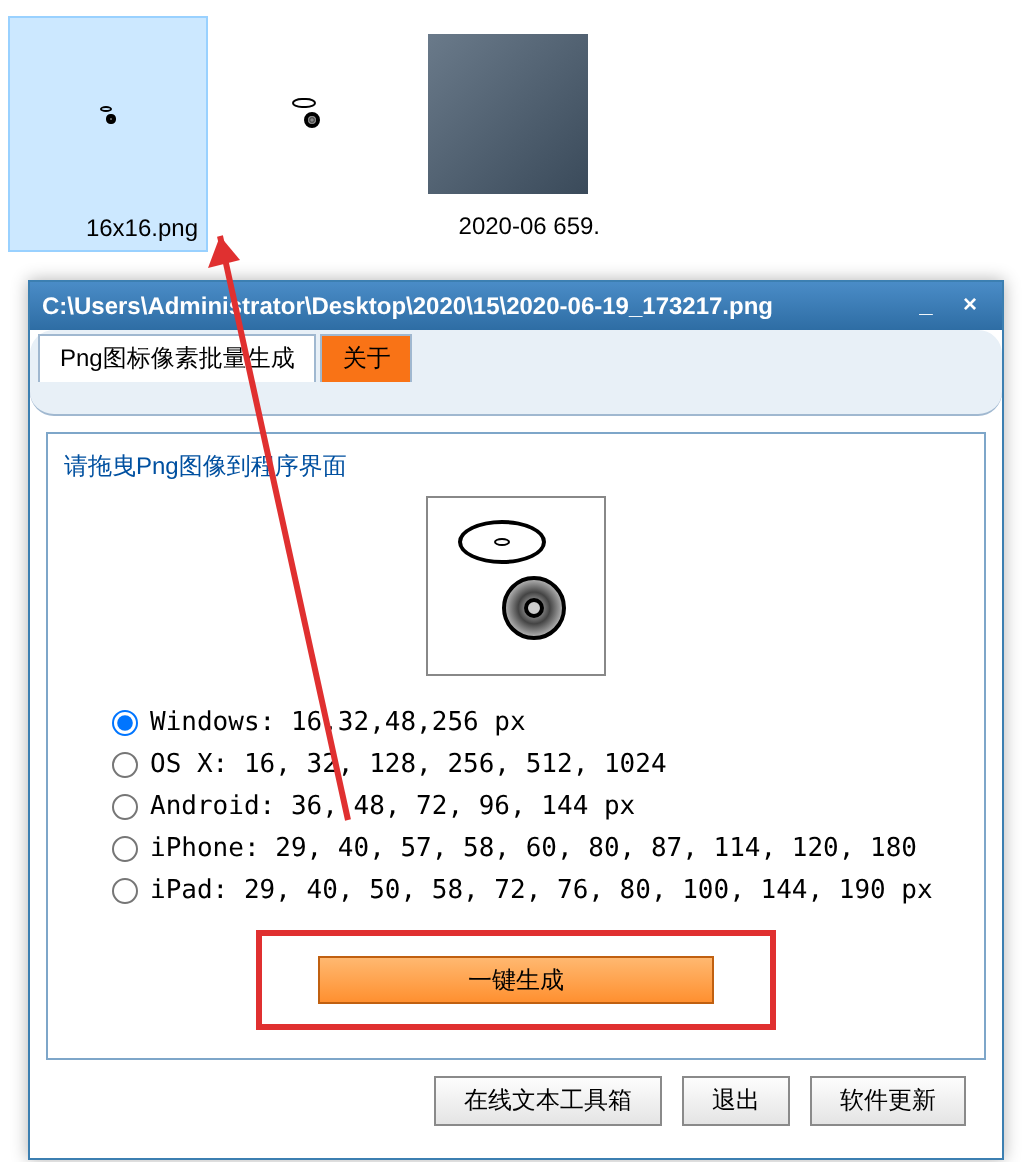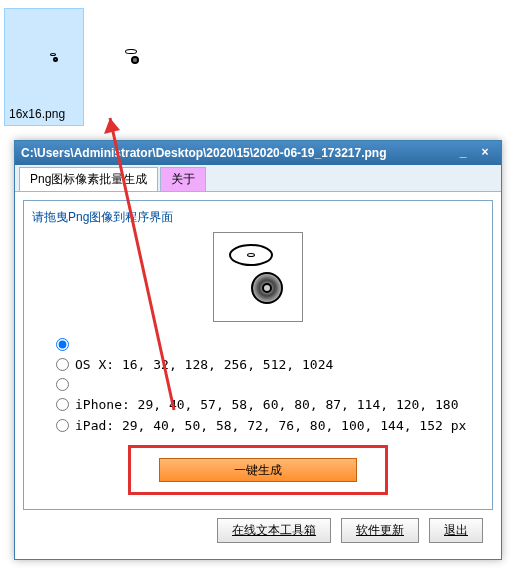--- a/index.html
+++ b/index.html
@@ -1,48 +1,48 @@
 <!DOCTYPE html>
 <html><head>
 <meta charset="utf-8">
 <style>
 * { box-sizing: border-box; margin: 0; padding: 0; }
 body { font-family: "Microsoft YaHei", Tahoma, sans-serif; font-size: 12px; background: #fff; width: 513px; height: 581px; position: relative; overflow: hidden; }
 
 .explorer-row { display: flex; gap: 0; padding: 8px 4px 0 4px; }
-.file-item { width: 80px; text-align: left; cursor: pointer; padding: 4px; }
+.file-item { width: 100px; text-align: right; cursor: pointer; padding: 4px; }
 .file-item.selected { background: #cce8ff; border: 1px solid #99d1ff; }
 .file-thumb { width: 90px; height: 90px; display: flex; align-items: center; justify-content: center; margin: 0 auto; }
 .file-name { margin-top: 4px; font-size: 12px; word-break: break-all; }
 
 .arrow-line { position: absolute; left: 0; top: 0; pointer-events: none; z-index: 100; }
 
 .dialog { position: absolute; left: 14px; top: 140px; width: 488px; border: 1px solid #3c7fb1; background: #fff; box-shadow: 0 0 8px rgba(0,0,0,0.3); }
 .titlebar { background: linear-gradient(#4a8cc7, #2e6da4); color: #fff; padding: 4px 6px; display: flex; align-items: center; font-size: 12px; }
 .titlebar-text { flex: 1; font-weight: bold; }
 .titlebar-btn { width: 20px; height: 16px; margin-left: 2px; text-align: center; cursor: pointer; color: #fff; font-weight: bold; line-height: 14px; }
 
-.tabs { display: flex; background: #e8f0f7; border-bottom: 1px solid #a0b8d0; padding: 2px 0 0 4px; }
+.tabs { display: flex; background: #e8f0f7; border-bottom: 1px solid #a0b8d0; padding: 2px 0 16px 4px; border-radius: 12px; }
 .tab { padding: 3px 10px; border: 1px solid #a0b8d0; border-bottom: none; background: #fff; margin-right: 2px; cursor: pointer; font-size: 12px; }
-.tab.inactive { background: #f0abfc; }
+.tab.inactive { background: #f97316; }
 
 .content { padding: 8px; }
 .group { border: 1px solid #7ea6c9; padding: 8px; position: relative; }
 .group-title { color: #0050a0; font-size: 12px; margin-bottom: 6px; }
 
 .preview-box { width: 90px; height: 90px; border: 1px solid #888; margin: 4px auto 16px auto; display: flex; align-items: center; justify-content: center; background: #fff; }
 
 .radio-list { margin-left: 24px; }
 .radio-row { display: flex; align-items: center; margin: 6px 0; font-family: "SimSun", monospace; font-size: 13px; }
 .radio-row input[type=radio] { margin-right: 6px; }
 
 .gen-wrap { border: 3px solid #e03030; padding: 10px 28px; margin: 12px auto 6px auto; width: 260px; }
 .gen-btn { width: 100%; height: 24px; background: linear-gradient(#ffb870, #ff9030); border: 1px solid #c06010; cursor: pointer; font-size: 12px; }
 
-.footer-btns { display: flex; justify-content: flex-end; gap: 10px; padding: 8px 10px; text-decoration: underline; }
+.footer-btns { display: flex; justify-content: flex-end; gap: 10px; padding: 8px 10px; }
 .footer-btns button { padding: 3px 14px; font-size: 12px; background: linear-gradient(#fdfdfd,#e4e4e4); border: 1px solid #8a8a8a; cursor: pointer; }
 
 .cd-icon { position: relative; }
 .cd-ellipse { border: 2px solid #000; border-radius: 50%; position: absolute; }
 .speaker { border: 2px solid #000; border-radius: 50%; background: radial-gradient(circle, #888 20%, #444 40%, #aaa 70%); position: absolute; }
 </style>
 </head>
 <body>
 
 <div class="explorer-row" id="file-row">
@@ -55,20 +55,26 @@
       </div>
       <div class="file-name">16x16.png</div>
     </div>
     <div class="file-item">
       <div class="file-thumb">
         <div class="cd-icon" style="width:18px;height:18px;">
           <div class="cd-ellipse" style="width:11.16px;height:5.58px;left:1.44px;top:0.54px;border-width:1px;"></div>
           <div class="speaker" style="width:8.280000000000001px;height:8.280000000000001px;left:7.2px;top:7.74px;"></div>
         </div>
       </div>
+    </div>
+    <div class="file-item">
+      <div class="file-thumb">
+        <div style="width:80px;height:80px;background:linear-gradient(135deg,#6a7a8a,#3a4a5a);"></div>
+      </div>
+      <div class="file-name">2020-06 659.</div>
     </div>
   </div>
 
 <svg class="arrow-line" width="513" height="500">
   <line x1="110" y1="118" x2="174" y2="410" stroke="#e03030" stroke-width="3"></line>
   <polygon points="110,118 104,134 120,130" fill="#e03030"></polygon>
 </svg>
 
 <div class="dialog">
   <div class="titlebar">
@@ -89,41 +95,43 @@
           <div class="cd-ellipse" style="width:44px;height:22px;left:6px;top:2px;"></div>
           <div class="cd-ellipse" style="width:8px;height:4px;left:24px;top:11px;border-width:1px;"></div>
           <div class="speaker" style="width:32px;height:32px;left:28px;top:30px;"></div>
           <div style="position:absolute;width:10px;height:10px;border:2px solid #000;border-radius:50%;left:39px;top:41px;background:#ccc;"></div>
         </div>
       </div>
 
       <div class="radio-list" id="radio-list">
           <label class="radio-row">
             <input type="radio" name="plat" checked="" style="">
+            <span>Windows: 16,32,48,256 px</span>
           </label>
           <label class="radio-row">
             <input type="radio" name="plat" style="">
             <span>OS X: 16, 32, 128, 256, 512, 1024</span>
           </label>
           <label class="radio-row">
             <input type="radio" name="plat" style="">
+            <span>Android: 36, 48, 72, 96, 144 px</span>
           </label>
           <label class="radio-row">
             <input type="radio" name="plat" style="">
             <span>iPhone: 29, 40, 57, 58, 60, 80, 87, 114, 120, 180</span>
           </label>
           <label class="radio-row">
             <input type="radio" name="plat" style="">
-            <span>iPad: 29, 40, 50, 58, 72, 76, 80, 100, 144, 152 px</span>
+            <span>iPad: 29, 40, 50, 58, 72, 76, 80, 100, 144, 190 px</span>
           </label>
         </div>
 
       <div class="gen-wrap">
         <button class="gen-btn">一键生成</button>
       </div>
     </div>
     <div class="footer-btns">
       <button>在线文本工具箱</button>
+      <button>退出</button>
       <button>软件更新</button>
-      <button>退出</button>
     </div>
   </div>
 </div>
 
 </body></html>

